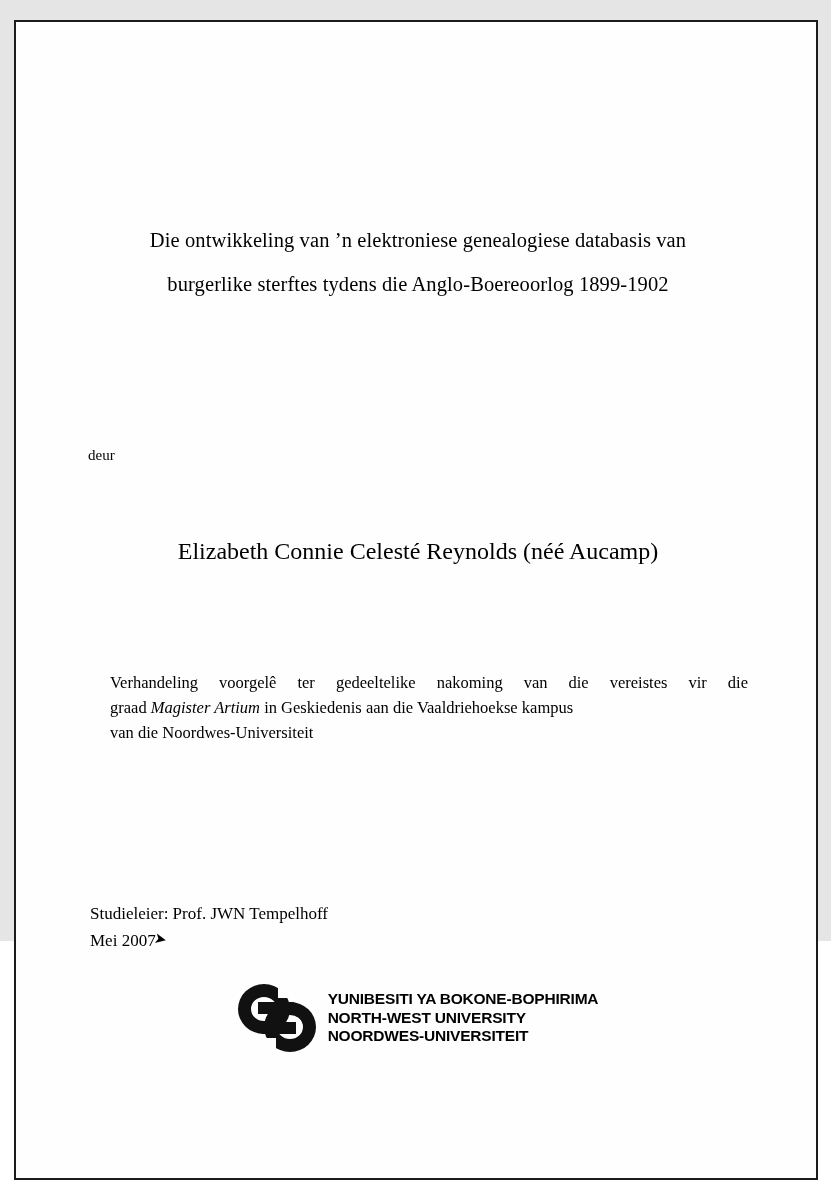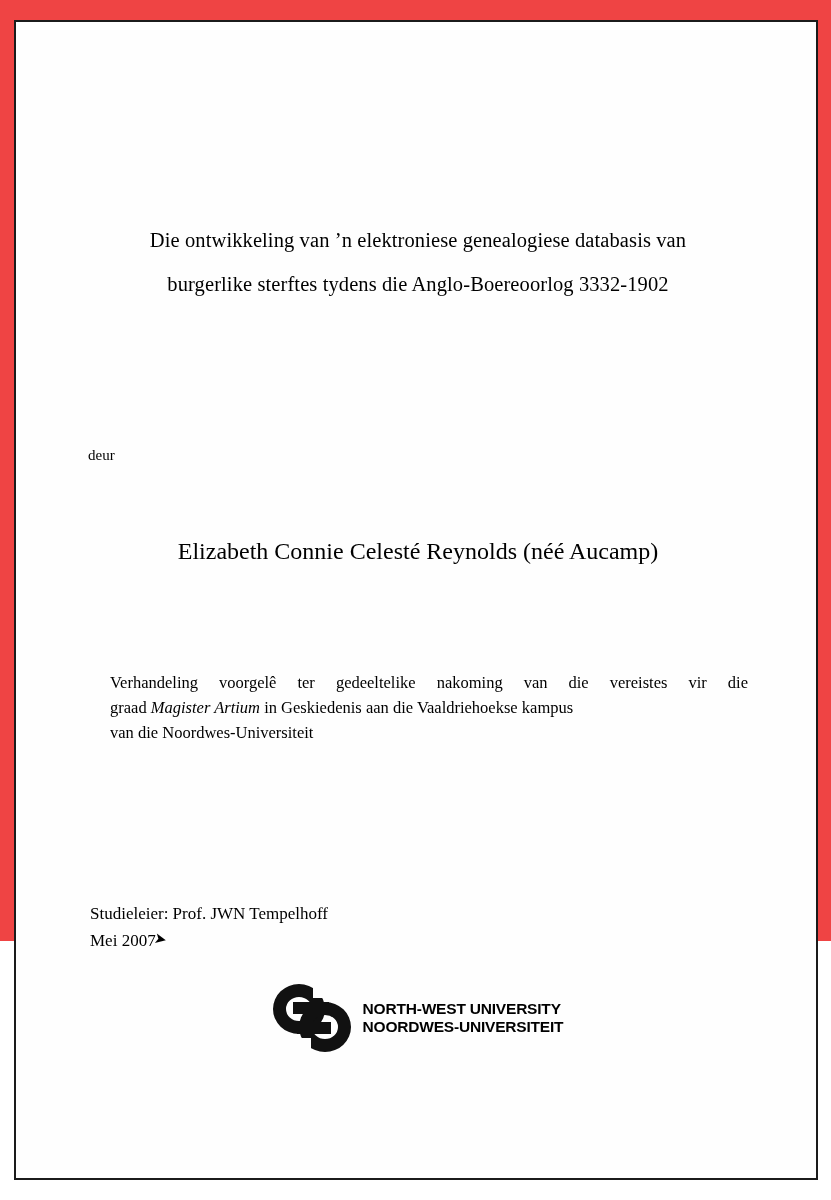--- a/index.html
+++ b/index.html
@@ -14,21 +14,21 @@
     color: #000000;
     position: relative;
     overflow: hidden;
   }
   .page {
     position: absolute;
     left: 0;
     top: 0;
     width: 831px;
     height: 941px;
-    background: #ef4444;
+    background: #e5e5e5;
   }
   
   .scan-frame {
     position: absolute;
     left: 14px;
     top: 20px;
     width: 804px;
     height: 1160px;
     border: 2px solid #1b1b1b;
     box-sizing: border-box;
@@ -188,21 +188,21 @@
 </head>
 <body>
 
 <div class="page">
   <div class="scan-frame"></div>
 
   <div class="content">
 
     <div class="title-block">
       <div class="title-line">Die ontwikkeling van ’n elektroniese genealogiese databasis van</div>
-      <div class="title-line">burgerlike sterftes tydens die Anglo-Boereoorlog 3332-1902</div>
+      <div class="title-line">burgerlike sterftes tydens die Anglo-Boereoorlog 1899-1902</div>
     </div>
 
     <div class="deur">deur</div>
 
     <div class="author">Elizabeth Connie Celesté Reynolds (néé Aucamp)</div>
 
     <div class="statement">
       <div class="l1">Verhandeling voorgelê ter gedeeltelike nakoming van die vereistes vir die</div>
       <div class="l2"><span>graad </span><em>Magister Artium</em><span> in Geskiedenis aan die Vaaldriehoekse kampus</span></div>
       <div>van die Noordwes-Universiteit</div>
@@ -216,19 +216,20 @@
     <div class="logo-wrap">
       <div class="logo-mark">
         <div class="ring ring-a"></div>
         <div class="ring ring-b"></div>
         <div class="bar bar-a"></div>
         <div class="bar bar-b"></div>
         <div class="notch"></div>
         <div class="notch2"></div>
       </div>
       <div class="logo-text">
+        <div>YUNIBESITI YA BOKONE-BOPHIRIMA</div>
         <div>NORTH-WEST UNIVERSITY</div>
         <div>NOORDWES-UNIVERSITEIT</div>
       </div>
     </div>
 
   </div>
 </div>
 
 </body></html>

